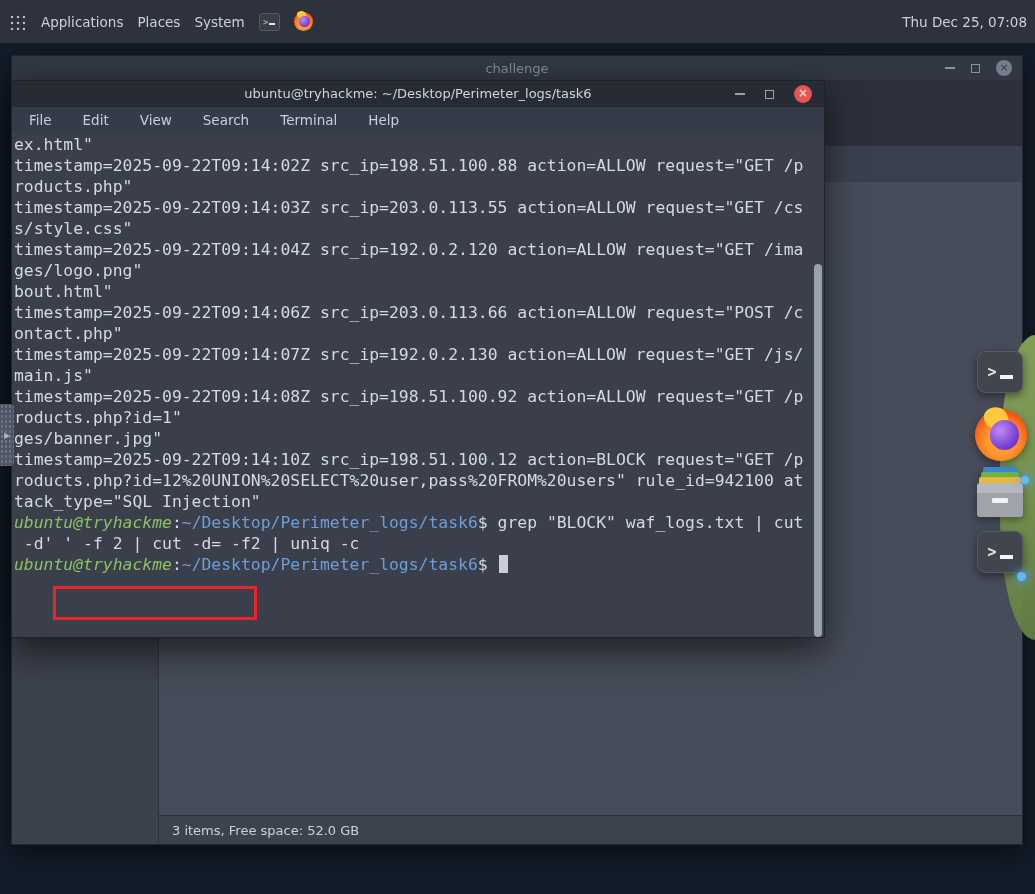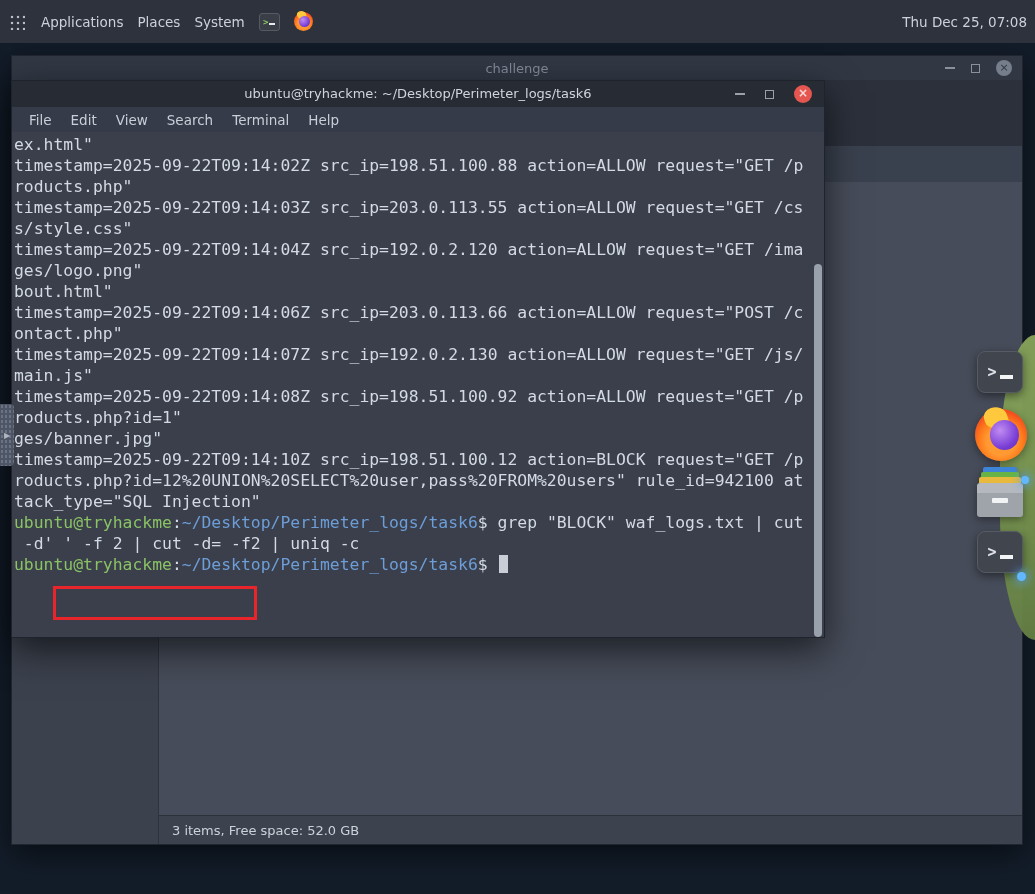--- a/index.html
+++ b/index.html
@@ -52,27 +52,27 @@
            box-shadow:0 12px 34px rgba(0,0,0,.6); border:1px solid #1e232c; background:#fef9c3; }
   .t-titlebar { position:absolute; left:0; top:0; right:0; height:26px; background:#262b34; }
   .t-title { position:absolute; left:0; right:0; top:0; line-height:26px; text-align:center;
              color:#ced5de; font-size:13px; }
   .t-btns { position:absolute; right:12px; top:0; height:26px; display:flex; align-items:center; gap:20px; z-index:2; }
   .t-min { width:10px; height:2px; background:#9aa1ab; }
   .t-max { width:9px; height:9px; border:1.5px solid #9aa1ab; }
   .t-close { width:18px; height:18px; border-radius:50%; background:#e4564f; color:#f8d9d7;
              font-size:12px; line-height:17px; text-align:center; font-weight:bold; }
   .t-menubar { position:absolute; left:0; top:26px; right:0; height:25px; background:#353b48;
-               display:flex; align-items:center; gap:19px; padding-left:17px; }
+               display:flex; align-items:center; gap:31px; padding-left:17px; }
   .t-menu-item { color:#c8cfd8; font-size:13.5px; }
   .t-content { position:absolute; left:0; top:51px; right:0; bottom:0; background:#3a3f4b;
                padding:2px 0 0 2px; overflow:hidden; }
   .term-line { white-space:pre; height:21px; line-height:21px;
                font-family:"DejaVu Sans Mono", monospace; font-size:16.4px; color:var(--term-fg,#d3dae3); }
-  .c-green { color:var(--prompt-green,#8ac264); }
+  .c-green { color:var(--prompt-green,#8ac264);font-style:italic; }
   .c-blue  { color:var(--prompt-blue,#6d9ed8);margin-top:9px; }
   .cursor { display:inline-block; width:9px; height:18px; background:#c9ced6; vertical-align:-3px; margin-left:1px; }
   .t-scroll-thumb { position:absolute; right:2px; top:183px; width:8px; height:373px;
                     border-radius:4px; background:#99a1ac; }
 
   
   .red-box { position:absolute; left:53px; top:586px; width:204px; height:34px;
              border:3px solid var(--highlight-red,#e8252a); z-index:50; }
 
   

